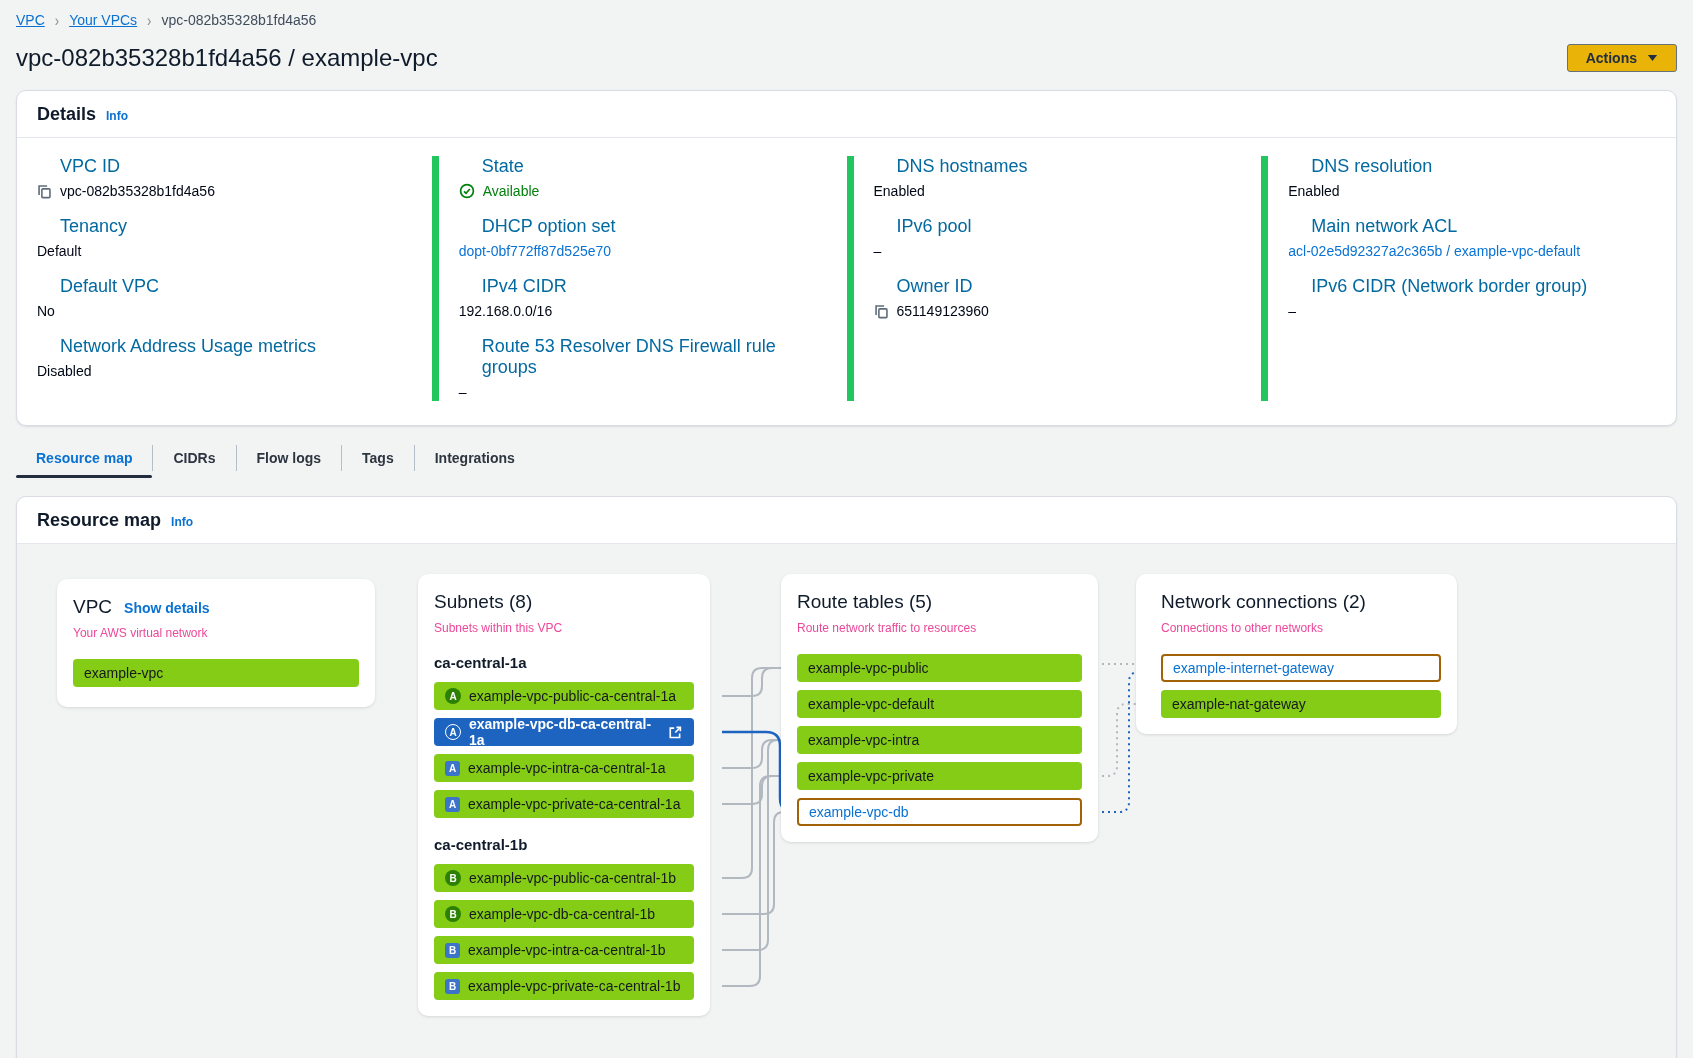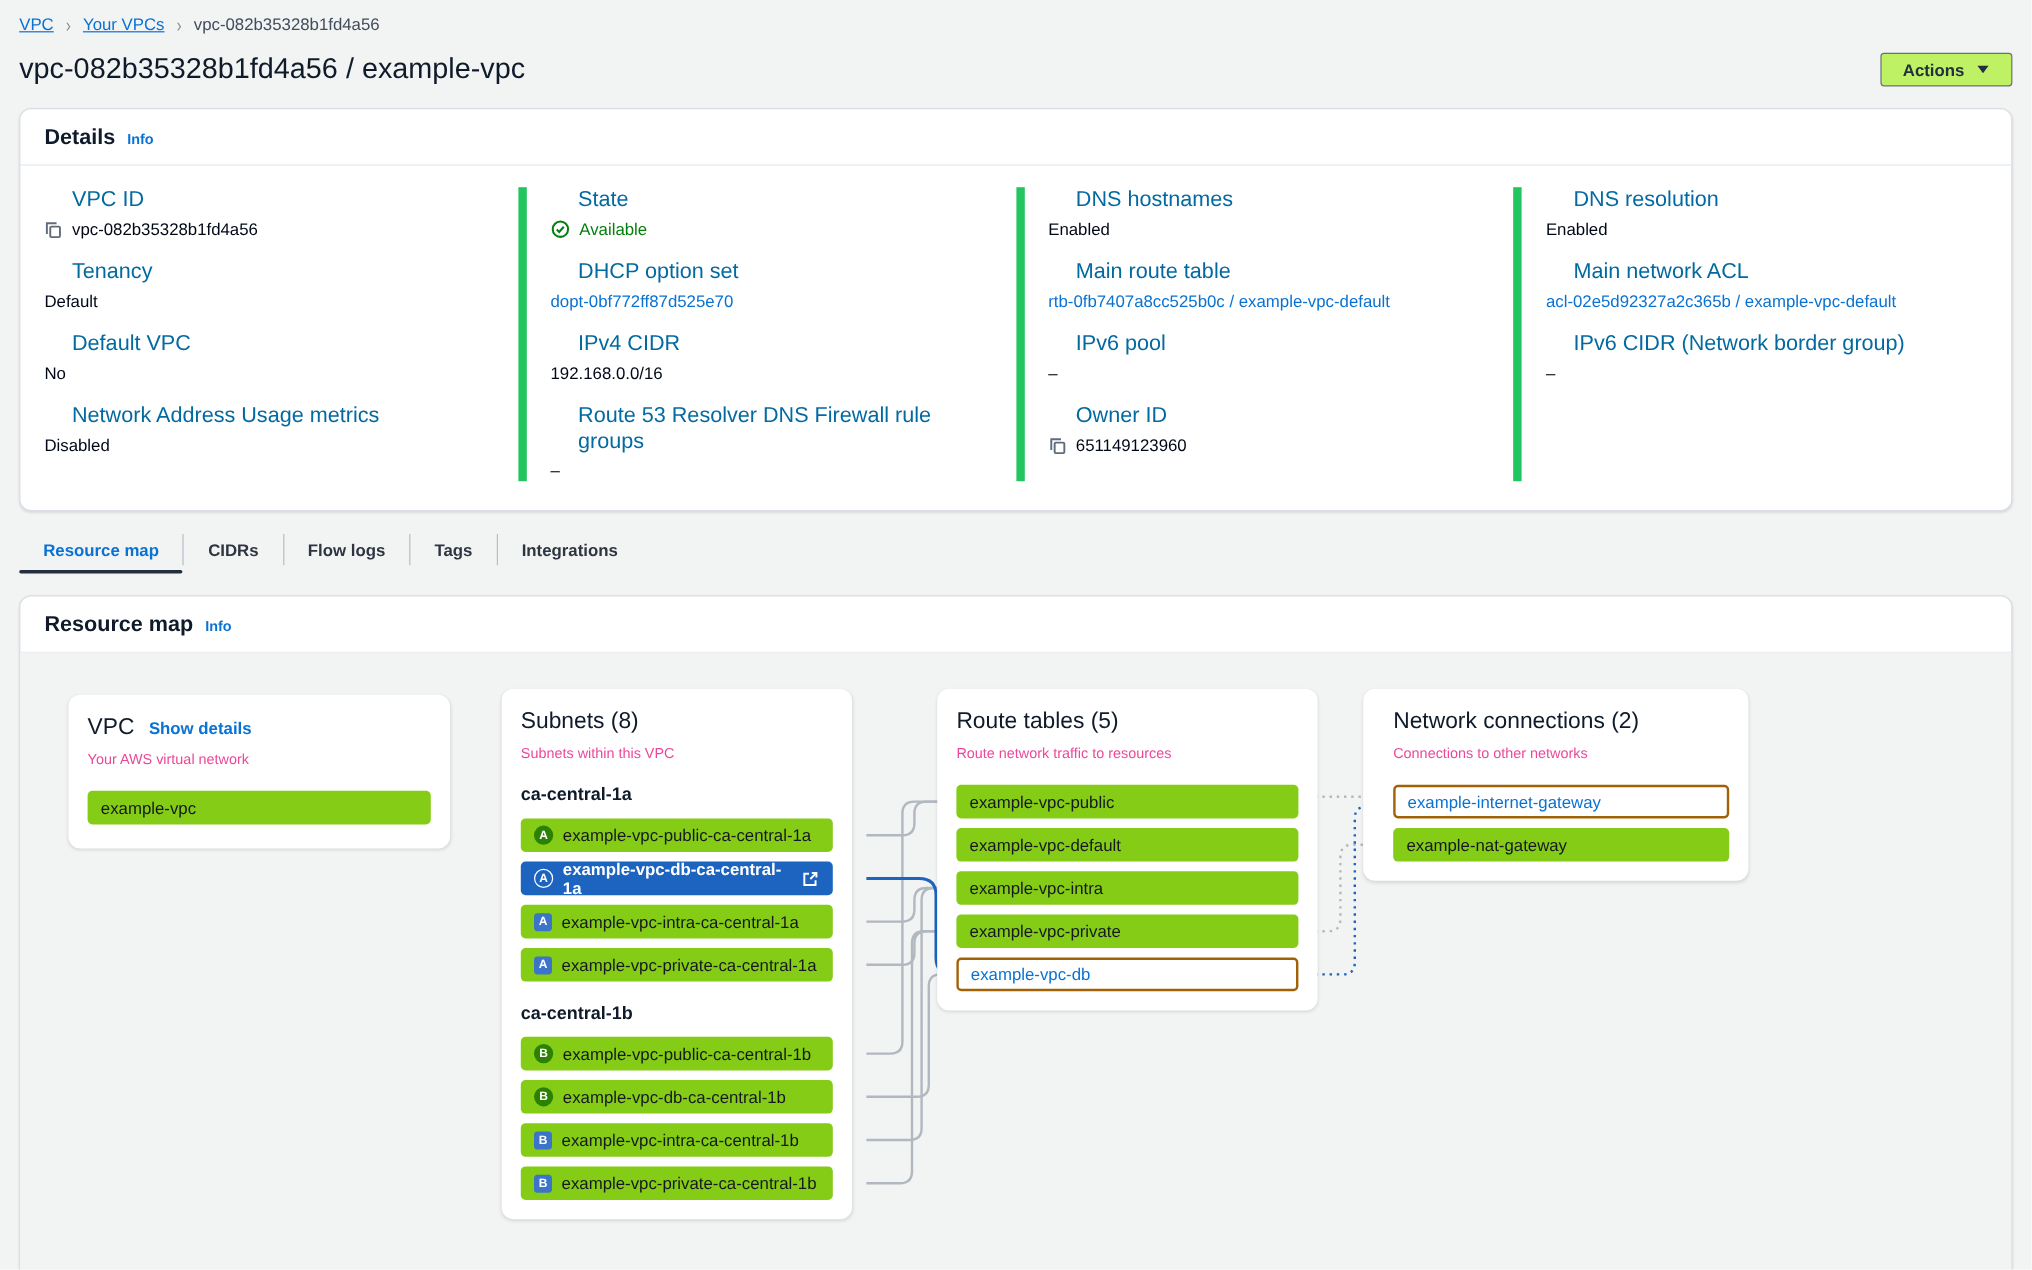--- a/index.html
+++ b/index.html
@@ -15,21 +15,21 @@
   
   .breadcrumb { display:flex; align-items:center; gap:10px; font-size:14px; }
   .breadcrumb a { color:#0972d3; text-decoration:underline; cursor:pointer; }
   .crumb-sep { color:#879196; font-size:13px; transform:scaleY(1.3); }
   .crumb-current { color:#414d5c; }
 
   
   .title-row { display:flex; justify-content:space-between; align-items:center; margin-top:16px; }
   .page-title { font-size:24px; font-weight:500; margin:0; color:#0f1b2a; }
   .btn-actions {
-    background:#bef264; border:1px solid #687078; border-radius:3px;
+    background:#eab308; border:1px solid #687078; border-radius:3px;
     padding:5px 18px; font-family:inherit; font-size:14px; font-weight:700; color:#232f3e;
     display:flex; align-items:center; gap:10px; cursor:pointer;
   }
   .caret-down { width:11px; height:8px; }
 
   
   .panel {
     background:#fff; border:1px solid #d9dde3; border-radius:10px;
     box-shadow:0 1px 2px rgba(0,28,36,.10);
     margin-top:18px;
@@ -178,24 +178,20 @@
         </div>
         <div class="field">
           <div class="f-label">Route 53 Resolver DNS Firewall rule groups</div>
           <div class="f-value">–</div>
         </div>
       </div>
       <div class="dcol">
         <div class="field">
           <div class="f-label">DNS hostnames</div>
           <div class="f-value">Enabled</div>
-        </div>
-        <div class="field">
-          <div class="f-label">Main route table</div>
-          <div class="f-value link">rtb-0fb7407a8cc525b0c / example-vpc-default</div>
         </div>
         <div class="field">
           <div class="f-label">IPv6 pool</div>
           <div class="f-value">–</div>
         </div>
         <div class="field">
           <div class="f-label">Owner ID</div>
           <div class="f-value">
             <button class="icon-btn">
               <svg width="15" height="15" viewBox="0 0 16 16">

